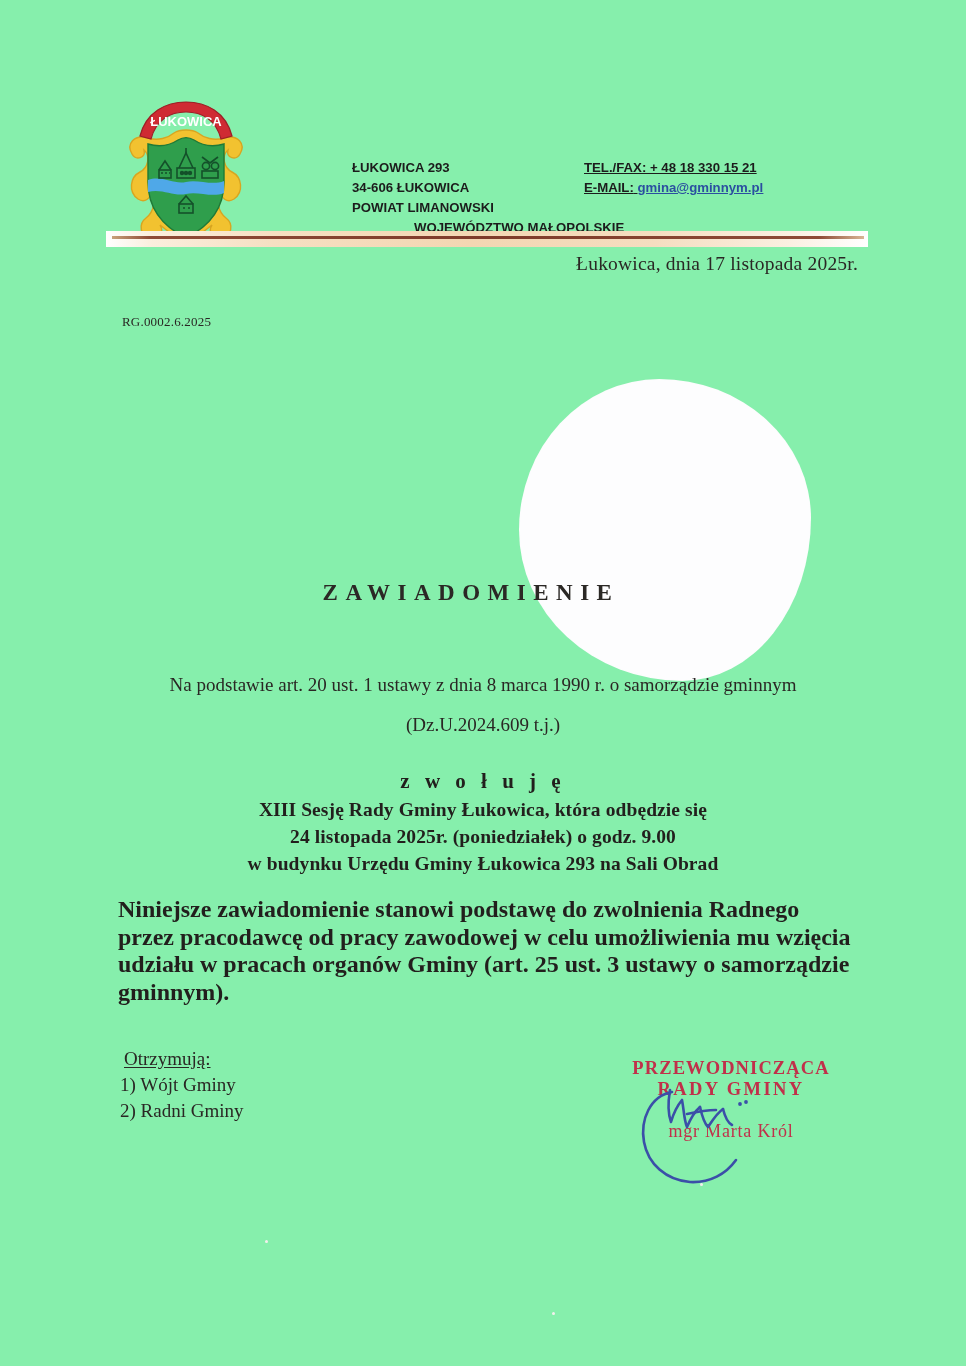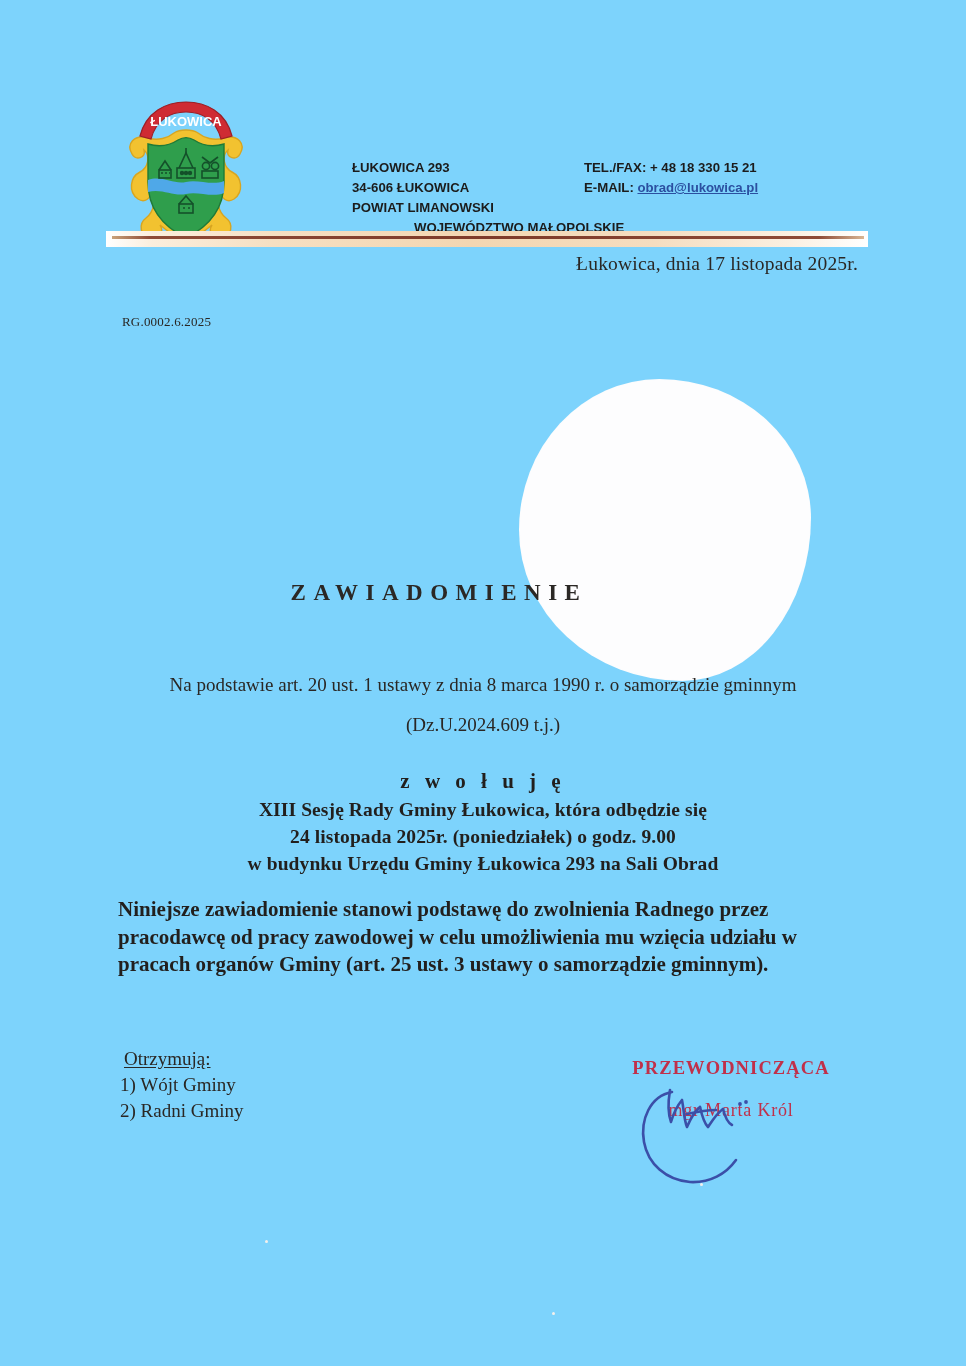--- a/index.html
+++ b/index.html
@@ -5,21 +5,21 @@
   html, body {
     margin: 0;
     padding: 0;
     background: #ffffff;
   }
   .page {
     position: relative;
     width: 966px;
     height: 1366px;
     margin: 0 auto;
-    background: #7dd3fc;
+    background: #86efac;
     overflow: hidden;
     font-family: "Liberation Serif", "DejaVu Serif", serif;
     color: #231f20;
   }
 
   
   .scan-blob {
     position: absolute;
     left: 520px;
     top: 380px;
@@ -77,21 +77,21 @@
     top: 62px;
     width: 520px;
     font-family: "Liberation Sans", "DejaVu Sans", sans-serif;
     font-size: 13.2px;
     font-weight: 700;
     color: #1c1c1c;
     line-height: 20px;
   }
   .contact .row { position: relative; height: 20px; }
   .contact .left { position: absolute; left: 0; top: 0; }
-  .contact .right { position: absolute; left: 232px; top: 0; white-space: nowrap; }
+  .contact .right { position: absolute; left: 232px; top: 0; white-space: nowrap; text-decoration: underline; }
   .contact .voiv {
     position: relative;
     margin-left: 62px;
     white-space: nowrap;
   }
   .mail-link {
     color: #2b4fa0;
     text-decoration: underline;
   }
 
@@ -139,20 +139,21 @@
   .doc-title {
     position: absolute;
     left: 0;
     top: 580px;
     width: 878px;
     text-align: center;
     font-size: 23px;
     font-weight: 700;
     letter-spacing: 7.5px;
     color: #2b2825;
+    padding-left: 32px;
   }
 
   .legal-basis {
     position: absolute;
     left: 0;
     top: 665px;
     width: 966px;
     text-align: center;
     font-size: 19px;
     line-height: 40px;
@@ -179,21 +180,21 @@
     font-weight: 700;
     line-height: 27px;
     letter-spacing: 0.1px;
   }
 
   .notice-para {
     position: absolute;
     left: 118px;
     top: 896px;
     width: 742px;
-    font-size: 21px;
+    font-size: 24px;
     font-weight: 700;
     line-height: 27.5px;
     color: #221f1d;
     text-align: left;
   }
 
   .attach-para {
     position: absolute;
     left: 118px;
     top: 978px;
@@ -325,21 +326,21 @@
 
     <div class="contact">
       <div class="row">
         <span class="left">ŁUKOWICA 293</span>
         <span class="right">TEL./FAX: + 48 18 330 15 21</span>
       </div>
       <div class="row">
         <span class="left">34-606 ŁUKOWICA</span>
         <span class="right">
           <span>E-MAIL:</span>
-          <a class="mail-link" href="#">obrad@lukowica.pl</a>
+          <a class="mail-link" href="#">gmina@gminnym.pl</a>
         </span>
       </div>
       <div class="row">
         <span class="left">POWIAT LIMANOWSKI</span>
       </div>
       <div class="voiv">WOJEWÓDZTWO MAŁOPOLSKIE</div>
     </div>
 
     <div class="rule-band"></div>
     <div class="rule-line"></div>
@@ -366,20 +367,21 @@
 
   <div class="recipients">
     <div class="hdr">Otrzymują:</div>
     <div>1) Wójt Gminy</div>
     <div>2) Radni Gminy</div>
   </div>
 
   <div class="signature">
     <div class="sig-stamp">
       <div class="l1">PRZEWODNICZĄCA</div>
+      <div class="l2">RADY GMINY</div>
       <div class="l3">mgr Marta Król</div>
     </div>
     <div class="sig-ink">
       <svg viewBox="0 0 215 108" xmlns="http://www.w3.org/2000/svg">
         <g fill="none" stroke="#3b4fa8" stroke-width="2.6" stroke-linecap="round" stroke-linejoin="round">
           <path d="M48 12 C26 16 16 40 20 62 C24 84 42 100 66 102
                    C86 103 102 94 112 80"></path>
           <path d="M46 10 C44 22 44 34 47 42 C49 35 53 26 58 20
                    C60 30 60 40 63 47 C66 40 70 32 76 27"></path>
           <path d="M63 34 C72 32 82 30 92 30"></path>

